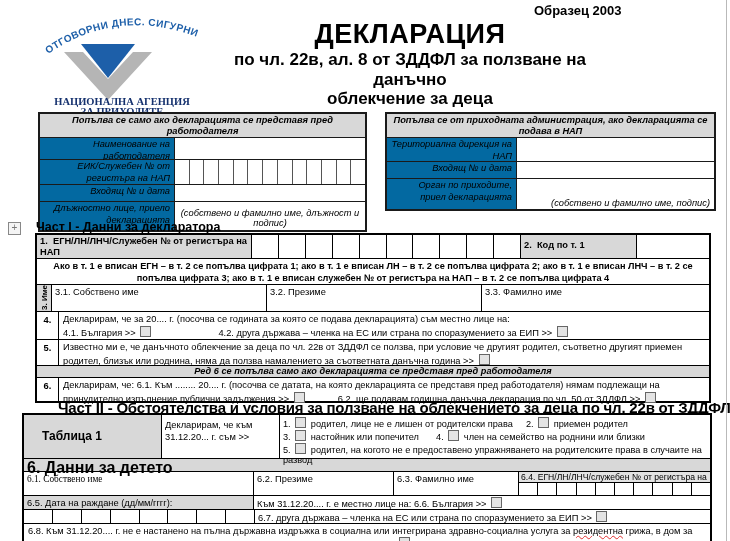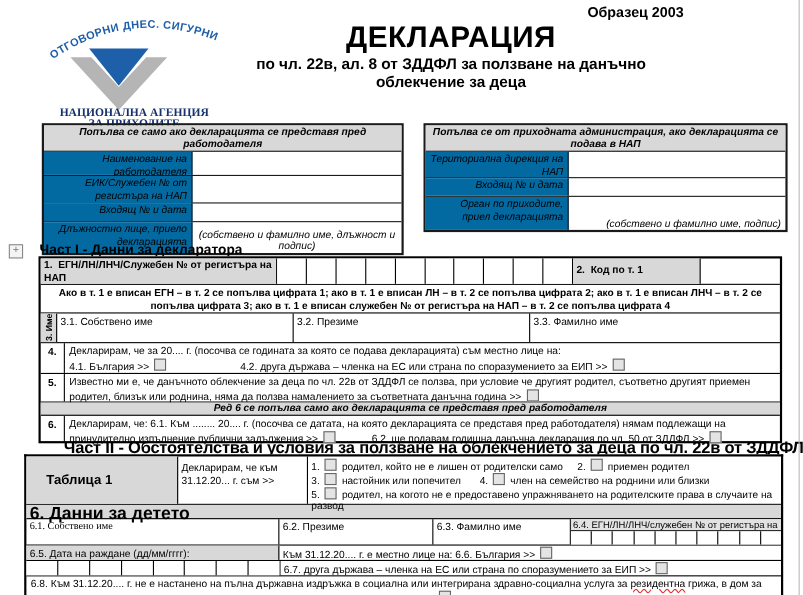--- a/index.html
+++ b/index.html
@@ -6,21 +6,21 @@
   body{
     width:730px;height:541px;position:relative;overflow:hidden;
     background:#ffffff;color:#000;
     font-family:"Liberation Sans",sans-serif;
   }
   .abs{position:absolute;}
   
   #sample-label{left:534px;top:3px;font-size:13px;font-weight:bold;}
   #title-block{left:200px;top:20px;width:420px;text-align:center;}
   #doc-title{font-size:27px;font-weight:bold;letter-spacing:.5px;line-height:1.05;}
-  #doc-subtitle{font-size:14px;font-weight:bold;line-height:1.15;margin-top:2px;}
+  #doc-subtitle{font-size:17px;font-weight:bold;line-height:1.15;margin-top:2px;}
   
   .topbox{border:2px solid #1a1a1a;font-size:9.3px;}
   .topbox .hdr{font-weight:bold;font-style:italic;text-align:center;
     border-bottom:1px solid #1a1a1a;background:#d8d8d8;padding:1px 2px;line-height:1.15;}
   .trow{display:flex;border-bottom:1px solid #1a1a1a;}
   .trow:last-child{border-bottom:none;}
   .trow .lab{background:#0369a1;font-style:italic;padding:1px 4px;
     border-right:1px solid #1a1a1a;box-sizing:border-box;line-height:1.2;text-align:right;}
   .trow .val{flex:1;position:relative;}
   #employer-box{left:38px;top:112px;width:325px;}
@@ -124,21 +124,21 @@
     <span>облекчение за деца</span>
   </div>
 </div>
 
 <div class="abs topbox" id="employer-box">
   <div class="hdr">Попълва се само ако декларацията се представя пред работодателя</div>
   <div class="trow" style="height:21px;">
     <div class="lab">Наименование на работодателя</div>
     <div class="val"></div>
   </div>
-  <div class="trow" style="height:24px;flex-direction:column;">
+  <div class="trow" style="height:24px;">
     <div class="lab">ЕИК/Служебен № от регистъра на НАП</div>
     <div class="val cells-row cells-gray">
         <span class="cell"></span>
         <span class="cell"></span>
         <span class="cell"></span>
         <span class="cell"></span>
         <span class="cell"></span>
         <span class="cell"></span>
         <span class="cell"></span>
         <span class="cell"></span>
@@ -259,21 +259,21 @@
 <div class="abs part-heading" id="part2-heading">Част II - Обстоятелства и условия за ползване на облекчението за деца по чл. 22в от ЗДДФЛ за 20... г.</div>
 
 <div class="abs formtable" id="part2-table">
   <div class="frow" id="t1row">
     <div class="fcell t1lab">Таблица 1</div>
     <div class="fcell t1dec">Декларирам, че към 31.12.20... г. съм &gt;&gt;</div>
     <div class="fcell t1opts">
       <div>
         <span>1.</span>
         <span class="cb"></span>
-        <span>родител, който не е лишен от родителски само</span>
+        <span>родител, лице не е лишен от родителски права</span>
         <span style="display:inline-block;width:8px;"></span>
         <span>2.</span>
         <span class="cb"></span>
         <span>приемен родител</span>
       </div>
       <div>
         <span>3.</span>
         <span class="cb"></span>
         <span>настойник  или попечител</span>
         <span style="display:inline-block;width:12px;"></span>

